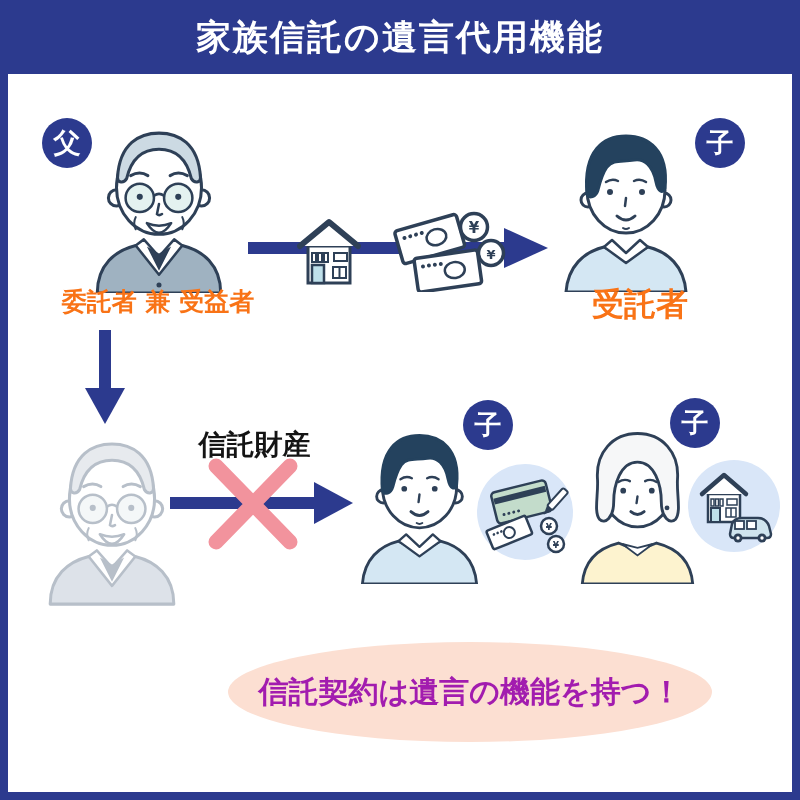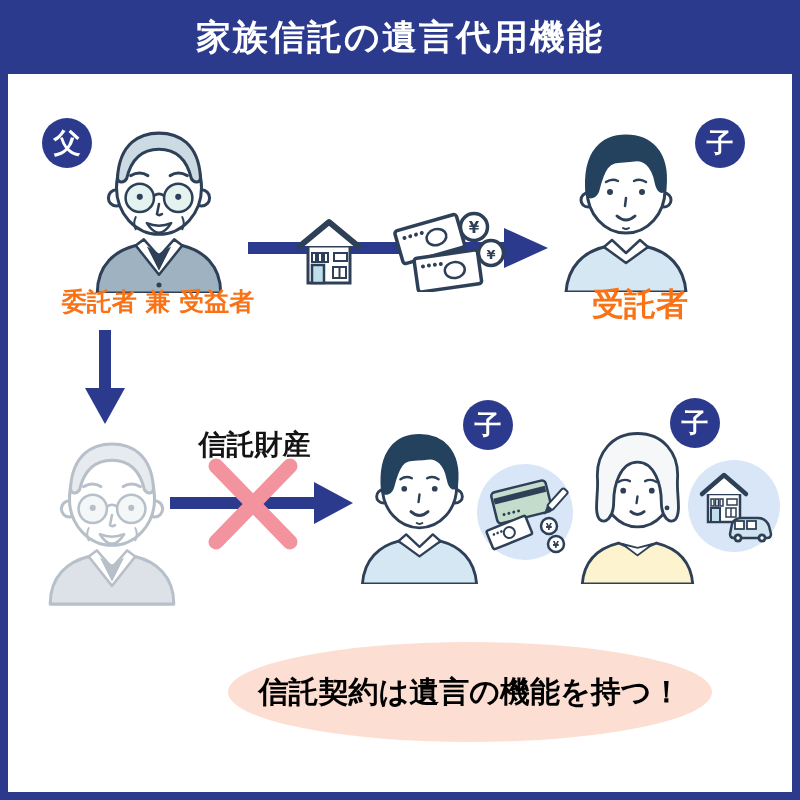--- a/index.html
+++ b/index.html
@@ -16,21 +16,21 @@
            font-size:27px; font-weight:800; }
   .lbl { position:absolute; font-weight:800; white-space:nowrap; }
   .lbl-blue { color:#f97316; }
   .lbl-black { color:#141414; }
   .center { text-align:center; }
   .asset-circle { position:absolute; border-radius:50%; background:#d9e6f8;
                   display:flex; align-items:center; justify-content:center; }
   .bubble { position:absolute; left:228px; top:642px; width:484px; height:100px;
             background:#fcdfd2; border-radius:50%;
             display:flex; align-items:center; justify-content:center; }
-  .bubble span { font-size:30px; font-weight:800; color:#000000; white-space:nowrap; }
+  .bubble span { font-size:30px; font-weight:800; color:#a21caf; white-space:nowrap; }
   
   .pos-father-badge { left:42px; top:118px; }
   .pos-oldman   { left:83px;  top:123px; width:152px; height:170px; }
   .pos-settlor  { left:38px;  top:285px; width:240px; font-size:25px; }
   .pos-trust    { left:335px; top:154px; width:110px; font-size:38px; }
   .pos-harrow   { left:248px; top:226px; width:300px; height:44px; }
   .pos-house    { left:297px; top:217px; width:64px; height:70px; }
   .pos-money    { left:390px; top:210px; width:122px; height:82px; }
   .pos-son-top  { left:556px; top:124px; width:140px; height:168px; }
   .pos-child-badge-top { left:695px; top:118px; }

